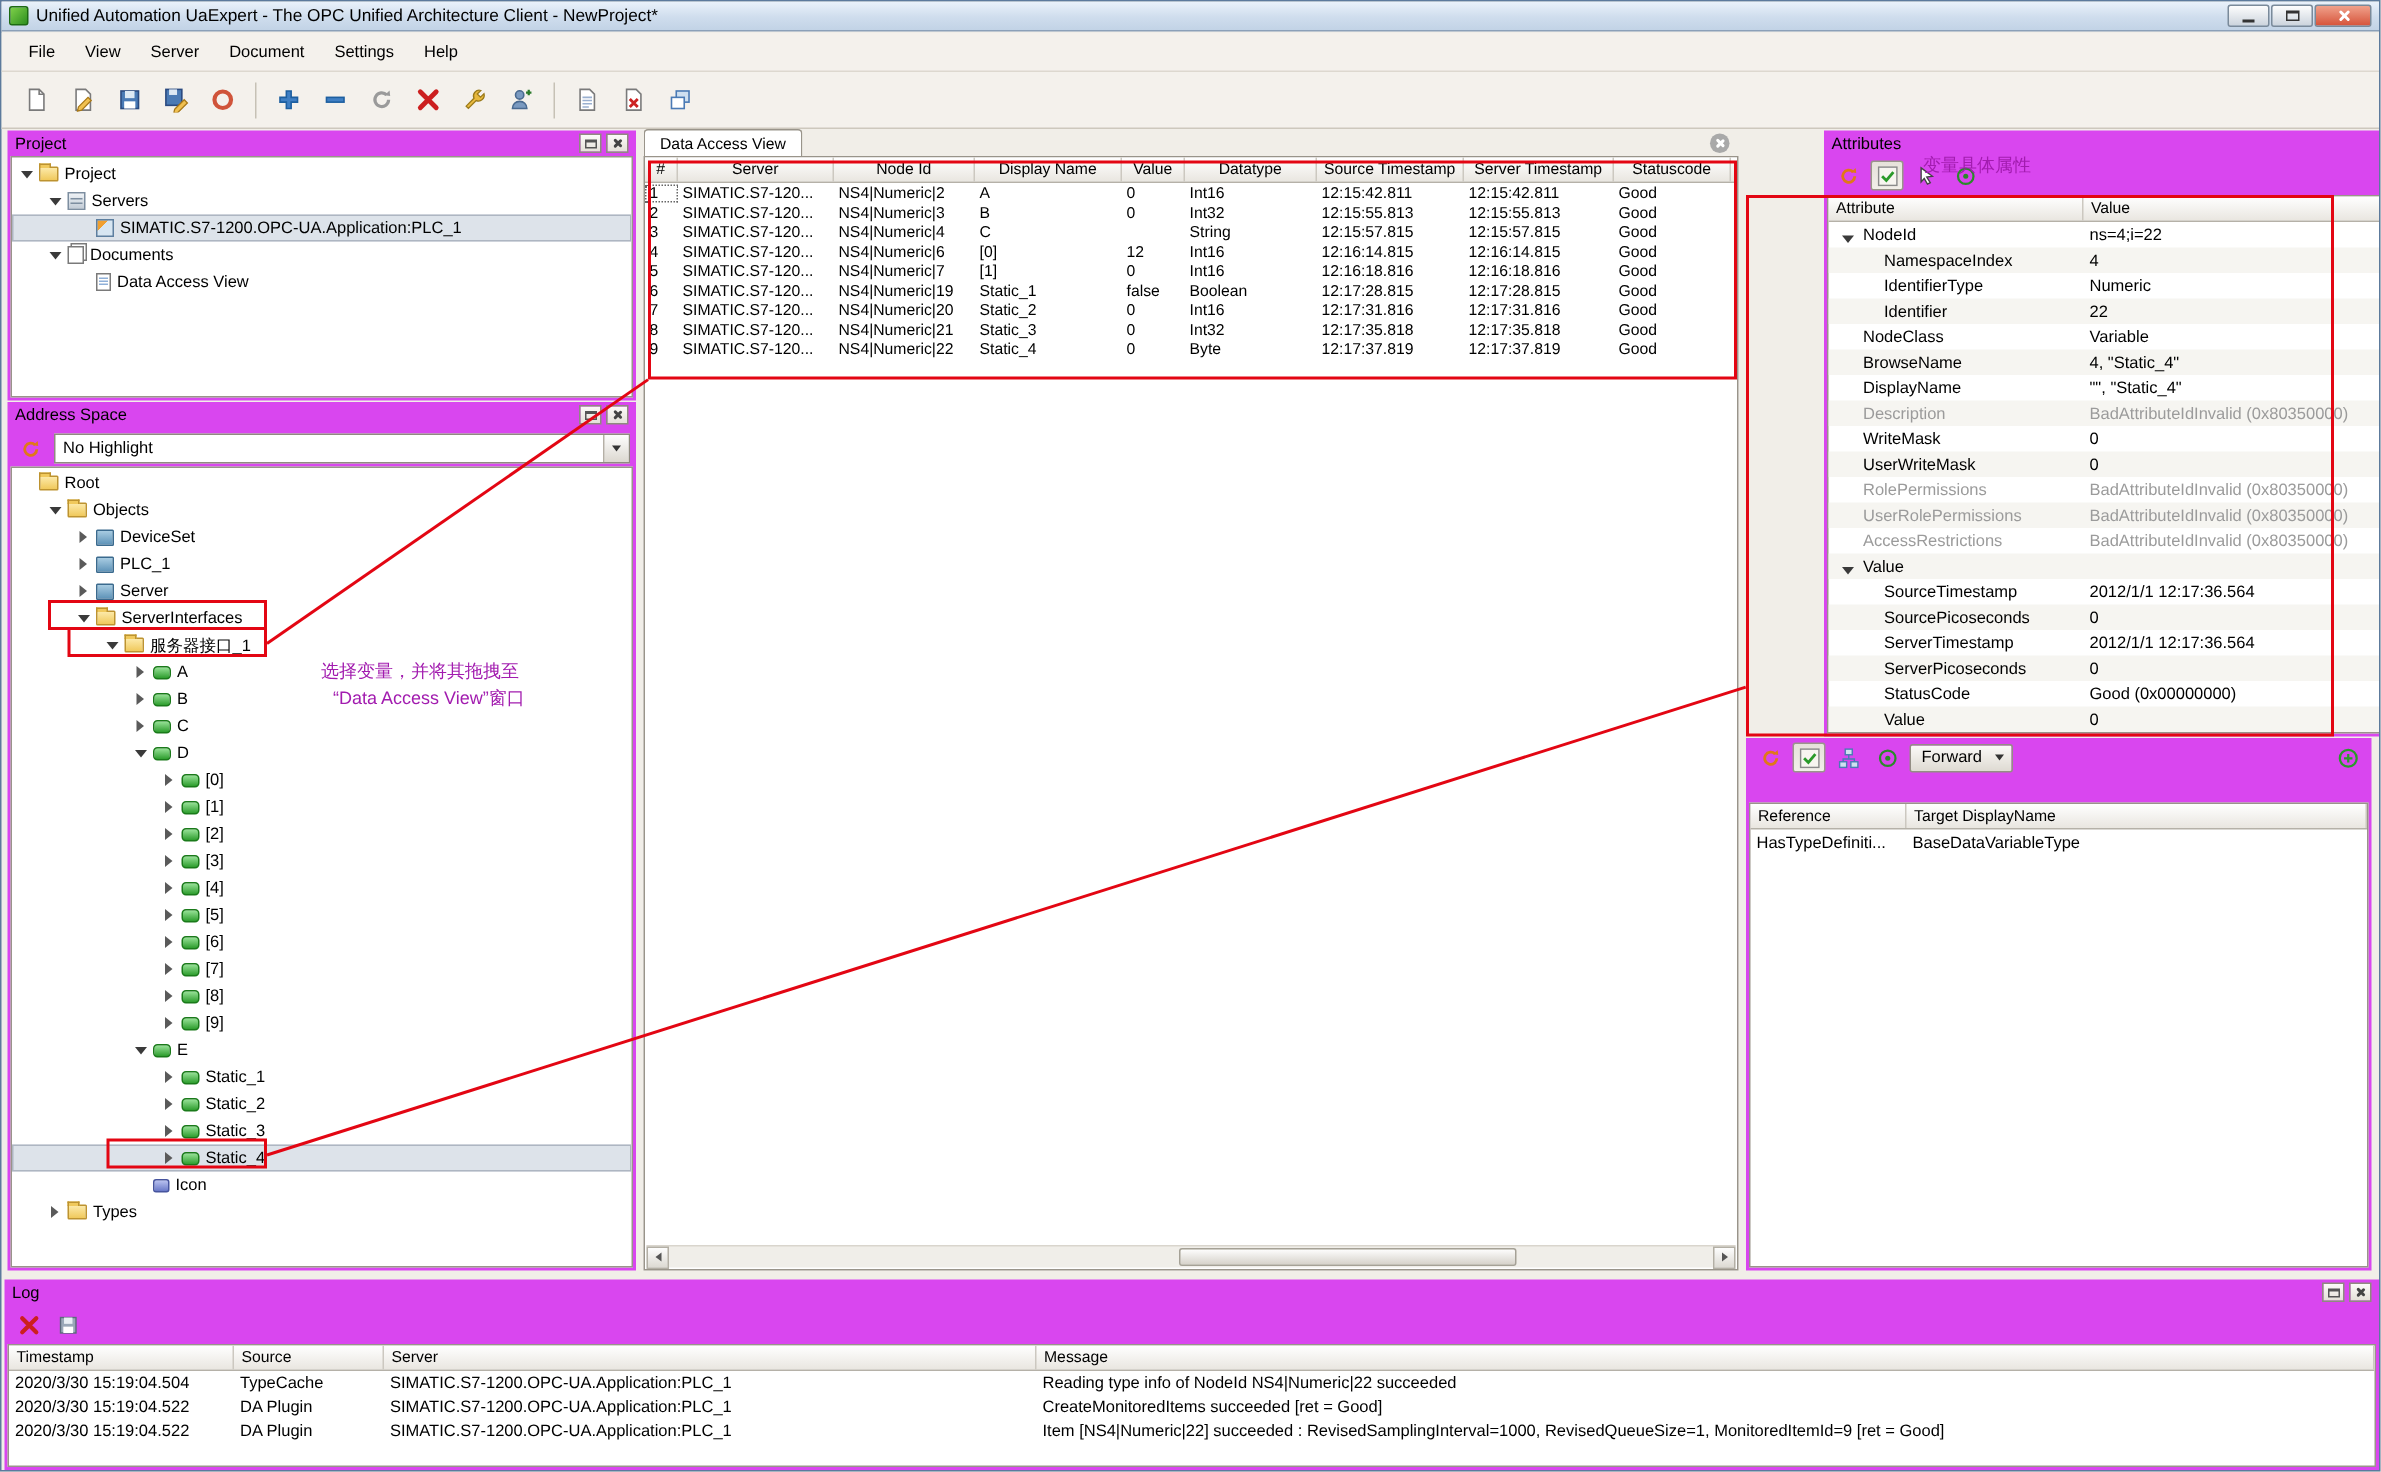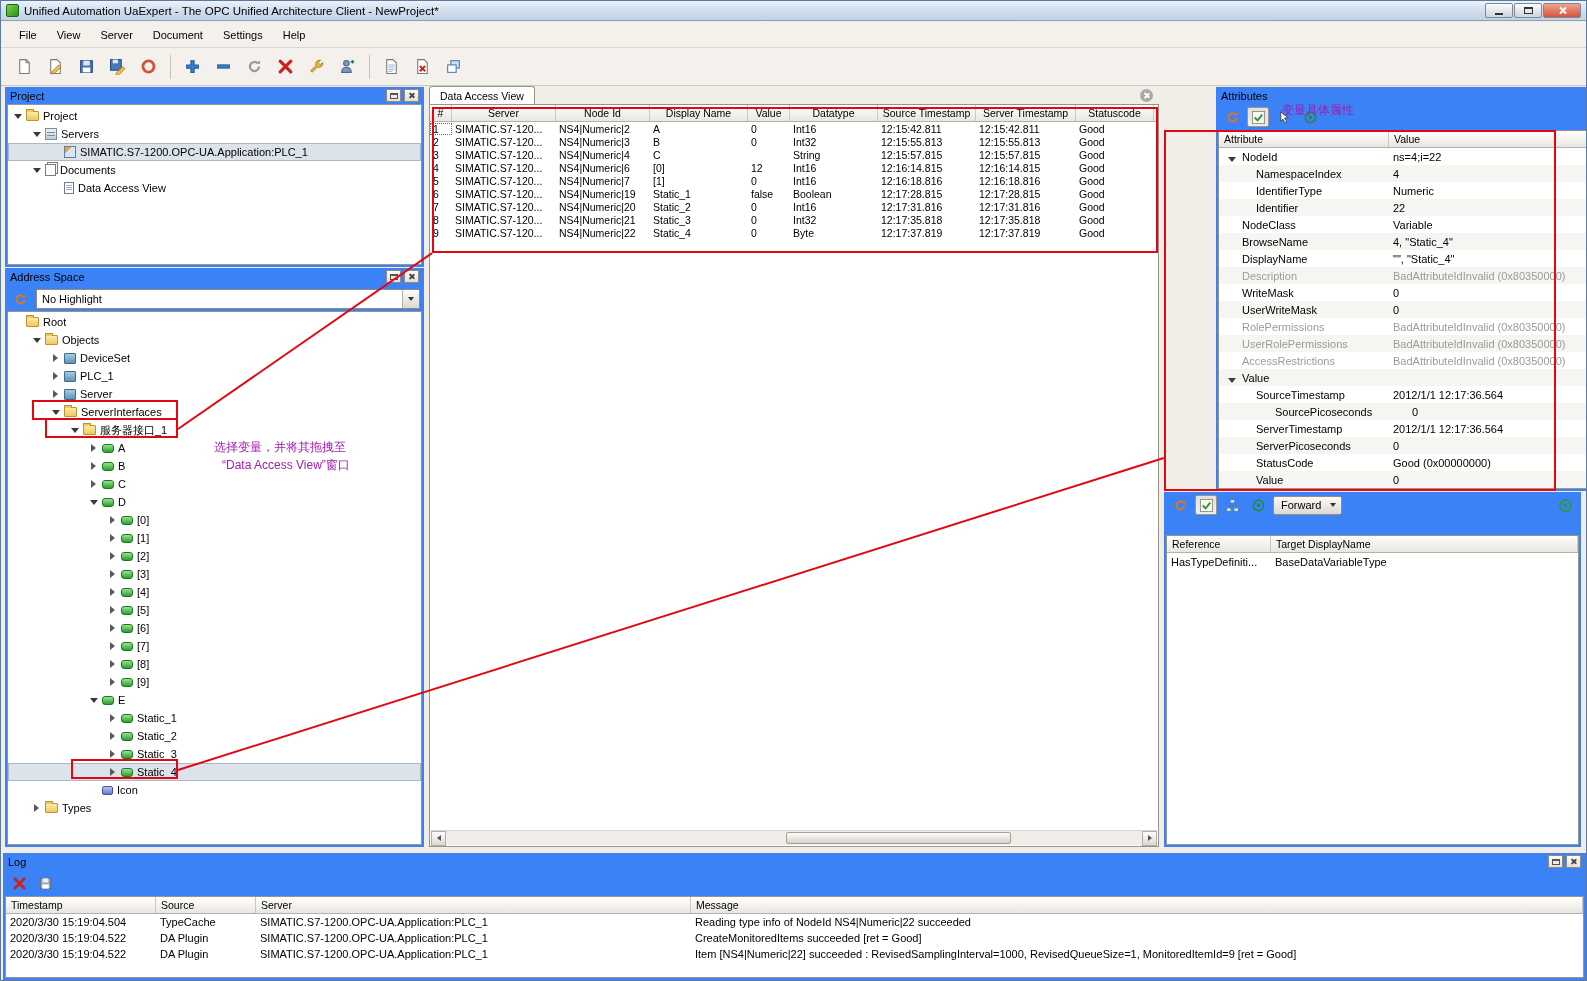--- a/index.html
+++ b/index.html
@@ -19,21 +19,21 @@
 .x-icon::before{transform:rotate(45deg)}.x-icon::after{transform:rotate(-45deg)}
 
 .menubar{position:absolute;left:0;top:21px;width:100%;height:26px;background:#f4f1ec;border-bottom:1px solid #ddd8cf;display:flex;align-items:center;padding:0 8px}
 .menu-item{padding:4px 10px;cursor:default}
 
 .toolbar{position:absolute;left:0;top:47px;width:100%;height:38px;background:#f4f1ec;border-bottom:1px solid #cdc8bd;display:flex;align-items:center;padding:0 8px}
 .tbtn{width:31px;height:30px;display:flex;align-items:center;justify-content:center;border:1px solid transparent;border-radius:2px}
 .tsep{width:1px;height:24px;background:#c6c1b5;margin:0 6px}
 
 
-.panel{position:absolute;background:#3b82f6}
+.panel{position:absolute;background:#d946ef}
 .phead{height:17px;display:flex;align-items:center;padding:0 5px;font-size:11px}
 .phead .sp{flex:1}
 .mini{width:15px;height:13px;margin-left:3px;border:1px solid #8f8a80;background:linear-gradient(#fcfbf9,#e4e0d8);display:flex;align-items:center;justify-content:center;color:#444}
 .float-ic{width:8px;height:6px;border:1px solid #555;border-top-width:2px}
 .mini .x-icon{width:7px;height:7px}
 .mini .x-icon::before,.mini .x-icon::after{left:3px;height:7px;width:1.6px}
 .pbody{position:absolute;left:2px;right:2px;bottom:2px;background:#fff;border:1px solid #99948a;overflow:hidden}
 
 
 .trow{height:18px;display:flex;align-items:center;white-space:nowrap;padding-left:3px;position:relative}
@@ -715,21 +715,21 @@
         </div>
         <div class="arow alt">
           <span class="an" style="padding-left: 23px;"><span class="exp open aexp"></span><span>Value</span></span>
           <span class="av"></span>
         </div>
         <div class="arow">
           <span class="an" style="padding-left: 37px;"><span>SourceTimestamp</span></span>
           <span class="av">2012/1/1 12:17:36.564</span>
         </div>
         <div class="arow alt">
-          <span class="an" style="padding-left: 37px; margin-left: 19px;"><span>SourcePicoseconds</span></span>
+          <span class="an" style="padding-left: 37px;"><span>SourcePicoseconds</span></span>
           <span class="av">0</span>
         </div>
         <div class="arow">
           <span class="an" style="padding-left: 37px;"><span>ServerTimestamp</span></span>
           <span class="av">2012/1/1 12:17:36.564</span>
         </div>
         <div class="arow alt">
           <span class="an" style="padding-left: 37px;"><span>ServerPicoseconds</span></span>
           <span class="av">0</span>
         </div>

